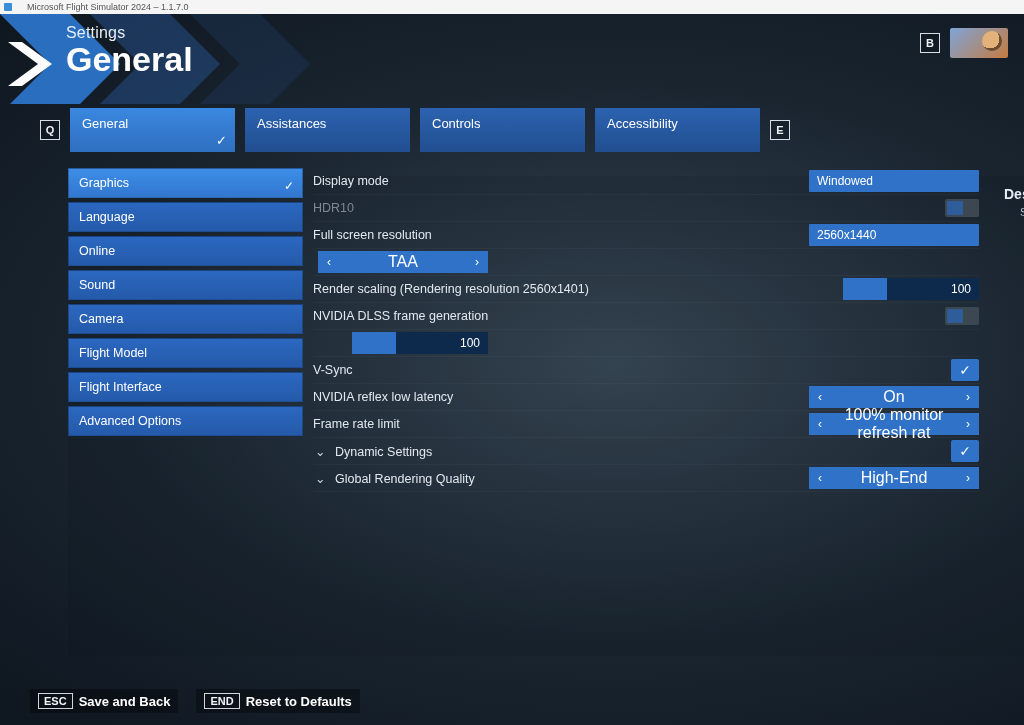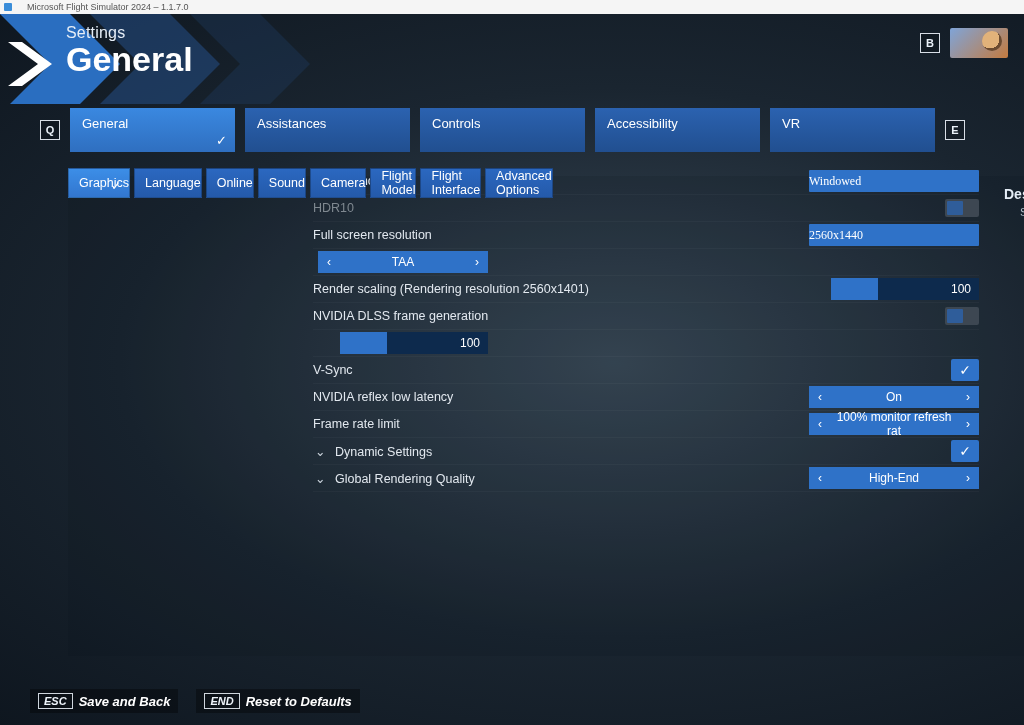--- a/index.html
+++ b/index.html
@@ -96,21 +96,21 @@
   .tabrow .keycap.e { margin-left: 0px; }
 
   
   .main {
     display:flex;
     margin: 16px 0 0 68px;
     gap: 10px;
   }
 
   
-  .sidebar { width: 235px; display:flex; flex-direction:row; gap:4px; }
+  .sidebar { width: 235px; display:flex; flex-direction:column; gap:4px; }
   .side-item {
     background: linear-gradient(180deg,#2b68c0,#245aaa);
     color:#fff;
     height:30px;
     display:flex; align-items:center;
     padding-left:10px;
     font-size:12.5px;
     border:1px solid rgba(0,0,0,.25);
     position:relative;
     cursor:pointer;
@@ -139,50 +139,49 @@
     display:inline-block; width:14px; margin-left:2px; margin-right:6px;
     color:#cdd6df;
   }
   .ctrl { width:175px; display:flex; justify-content:flex-end; }
 
   
   .val-box {
     width:170px; height:22px;
     background:#2f72c8;
     color:#fff; font-size:12px;
-    display:flex; align-items:center; padding-left:0;
+    display:flex; align-items:center; padding-left:8px;
     border-radius:1px;
-    font-family:Liberation Serif, serif;
   }
   .selector {
     width:170px; height:22px;
     background:#2f72c8;
     display:flex; align-items:center;
     position:relative;
     color:#fff;
   }
   .selector .arr { width:22px; text-align:center; font-size:12px; cursor:pointer; user-select:none; }
-  .selector .txt { flex:1; text-align:center; font-size:12px; }
+  .selector .txt { flex:1; text-align:center; font-size:16px; }
   .toggle {
     width:34px; height:18px; background:#3d4752; border-radius:2px;
     position:relative; cursor:pointer;
   }
   .toggle::after{
     content:""; position:absolute; width:16px; height:14px; top:2px; left:2px;
     background:#3c8ee7; border-radius:1px;
   }
   .toggle.off::after{ left:2px; background:#2f5d9a; }
   .toggle.check {
     width:28px; height:22px; background:#2f72c8;
     display:flex; align-items:center; justify-content:center;
     color:#fff; font-size:14px;
   }
   .toggle.check::after{display:none;}
   .slider {
-    width:148px; height:22px;
+    width:136px; height:22px;
     display:flex; align-items:center;
     position:relative;
   }
   .slider .track{
     flex:1; height:22px; background:#0d2a4d;
     position:relative;
   }
   .slider .fill{
     position:absolute; left:0; top:0; height:22px;
     background:#2f72c8;
@@ -211,21 +210,21 @@
     left:68px; top:176px; right:0;
     height:480px;
     background: rgba(10,18,28,.12);
     z-index:-1;
   }
 
   
   .footer {
     position:absolute;
     left:30px; bottom:12px;
-    display:flex; align-items:center; gap:18px;font-style:italic;
+    display:flex; align-items:center; gap:18px;
   }
   .footer .grp{
     background: rgba(0,0,0,.35);
     padding:4px 8px;
     display:flex; align-items:center; gap:6px;
   }
   .kbig{
     border:1px solid #cfd6dd;
     padding:1px 5px;
     font-size:11px; font-weight:600;
@@ -266,23 +265,20 @@
     </div>
   <div class="tab">
       <span>Assistances</span>
     </div>
   <div class="tab">
       <span>Controls</span>
     </div>
   <div class="tab">
       <span>Accessibility</span>
     </div>
-  <div class="tab">
-      <span>VR</span>
-    </div>
   <div class="keycap e">E</div>
 </div>
 
 <div class="panelbg"></div>
 
 <div class="main">
 
   <div class="sidebar">
     <div class="side-item active">
         <span>Graphics</span>

